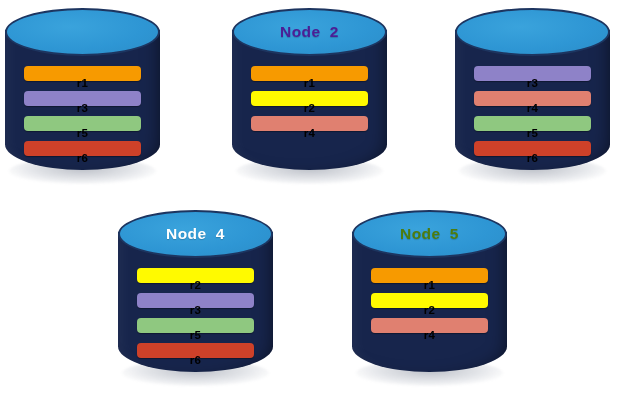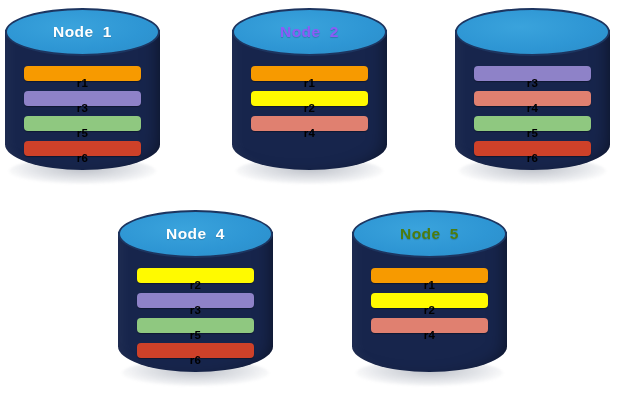--- a/index.html
+++ b/index.html
@@ -114,41 +114,40 @@
   }
 </style>
 </head>
 <body>
 
 <div id="diagram" style="background: rgb(255, 255, 255);">
     <div class="node" style="left: 5px; top: 8px;">
       <div class="cyl-shadow"></div>
       <div class="cyl-body" style="background: rgb(23, 37, 76);"></div>
       <div class="cyl-top"></div>
-      <div class="node-title" style="color: rgb(255, 255, 255);">Node  1</div>
       <div class="replica-list">
         <div class="replica-bar" style="background: rgb(247, 154, 0);">
           <span class="replica-label" style="color: rgb(0, 0, 0);">r1</span>
         </div>
         <div class="replica-bar" style="background: rgb(142, 130, 200);">
           <span class="replica-label" style="color: rgb(0, 0, 0);">r3</span>
         </div>
         <div class="replica-bar" style="background: rgb(143, 200, 128);">
           <span class="replica-label" style="color: rgb(0, 0, 0);">r5</span>
         </div>
         <div class="replica-bar" style="background: rgb(206, 65, 41);">
           <span class="replica-label" style="color: rgb(0, 0, 0);">r6</span>
         </div>
       </div>
     </div>
     <div class="node" style="left: 232px; top: 8px;">
       <div class="cyl-shadow"></div>
       <div class="cyl-body" style="background: rgb(23, 37, 76);"></div>
       <div class="cyl-top"></div>
-      <div class="node-title" style="color: #8b5cf6;">Node  2</div>
+      <div class="node-title" style="color: #4c1d95;">Node  2</div>
       <div class="replica-list">
         <div class="replica-bar" style="background: rgb(247, 154, 0);">
           <span class="replica-label" style="color: rgb(0, 0, 0);">r1</span>
         </div>
         <div class="replica-bar" style="background: rgb(255, 250, 0);">
           <span class="replica-label" style="color: rgb(0, 0, 0);">r2</span>
         </div>
         <div class="replica-bar" style="background: rgb(224, 128, 112);">
           <span class="replica-label" style="color: rgb(0, 0, 0);">r4</span>
         </div>

